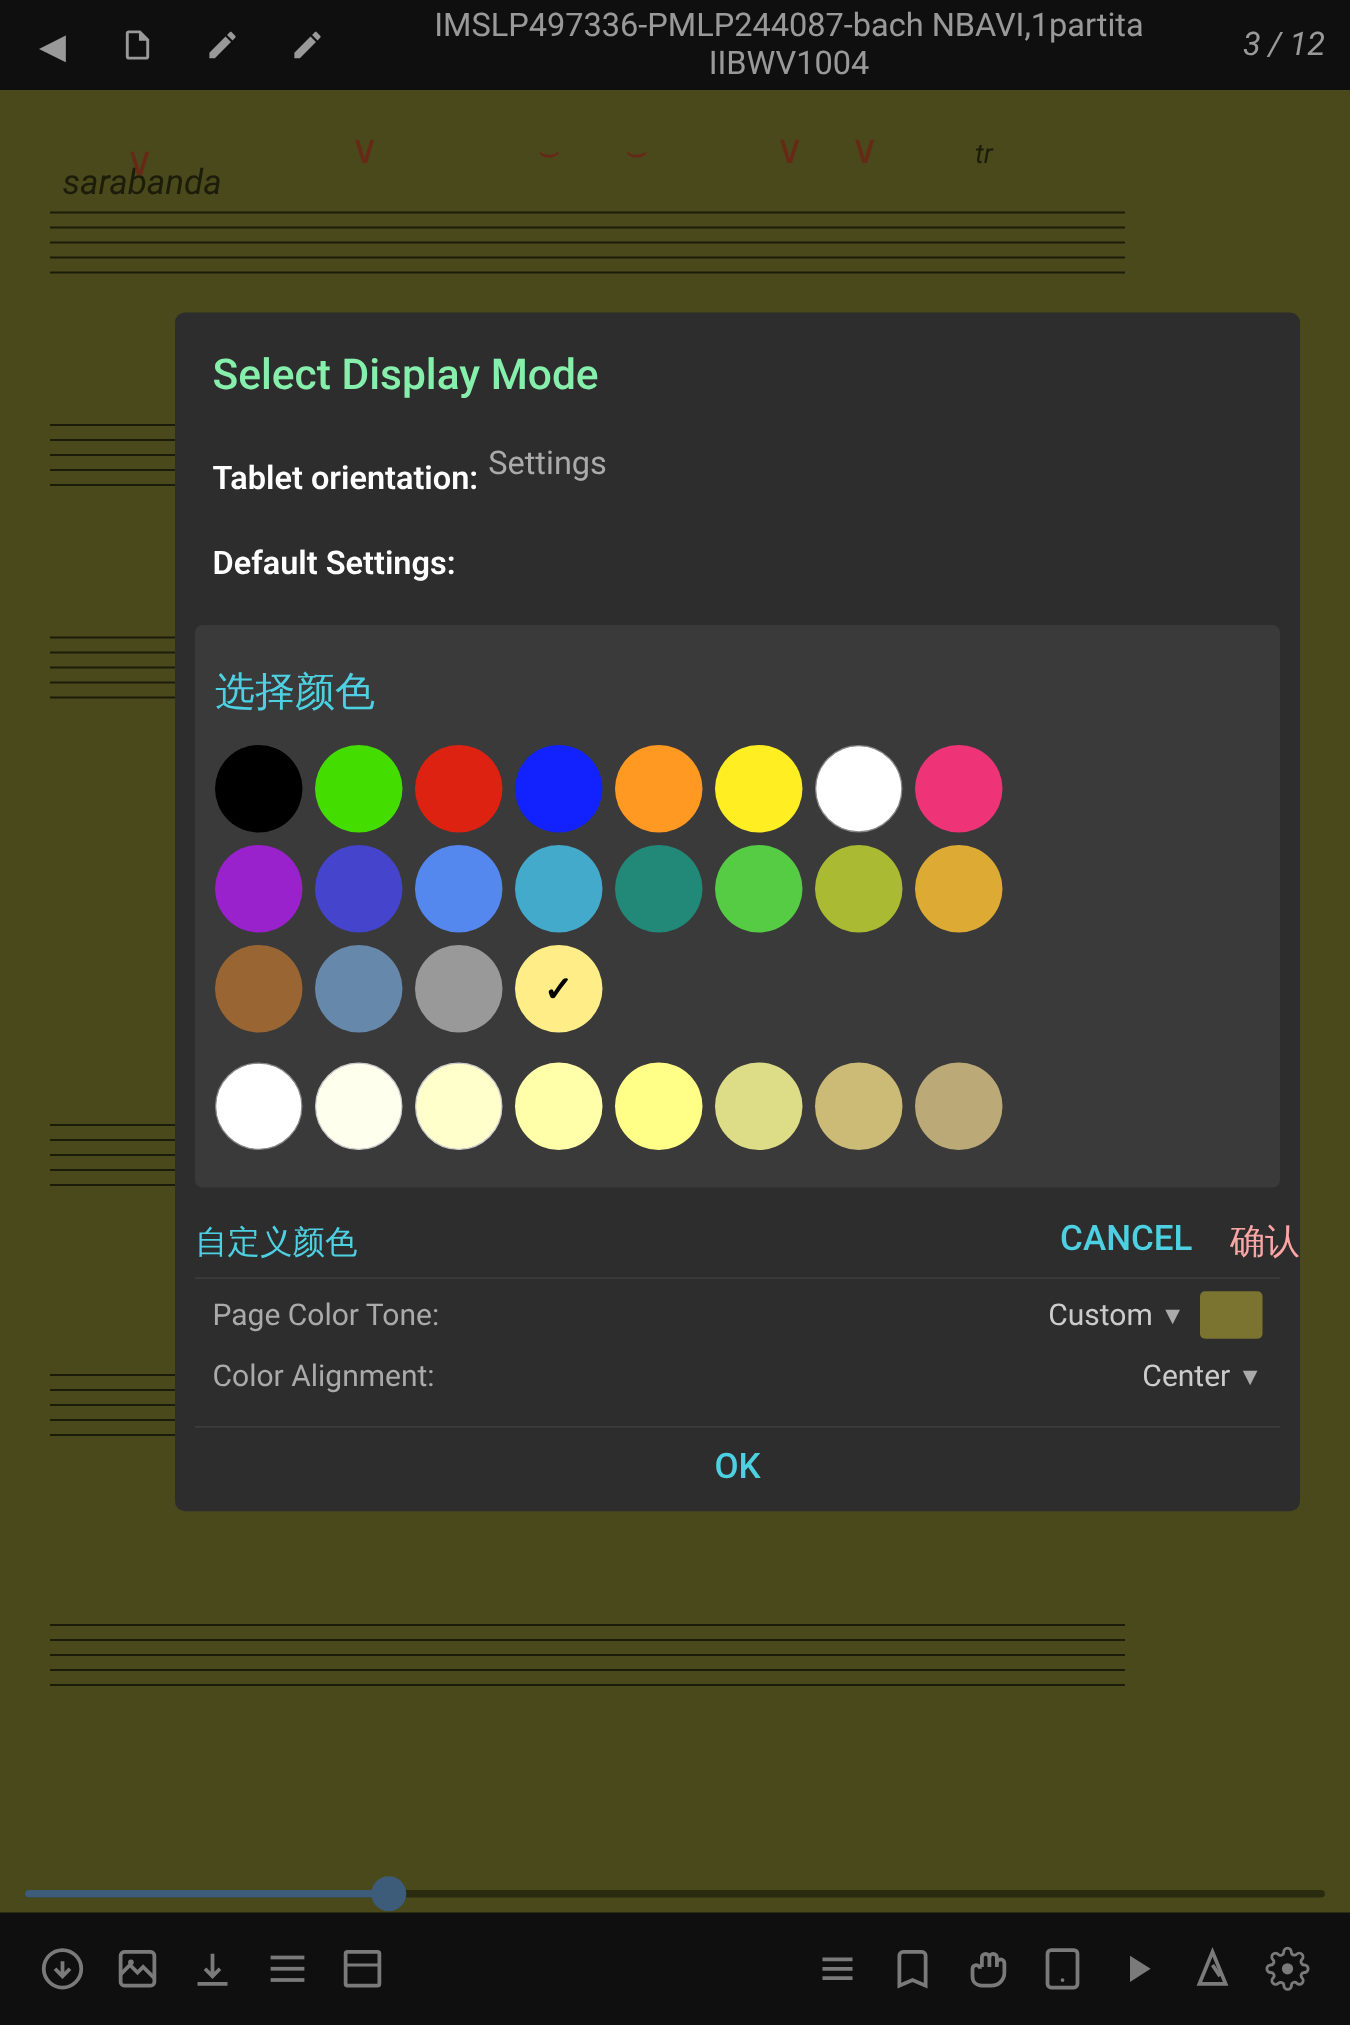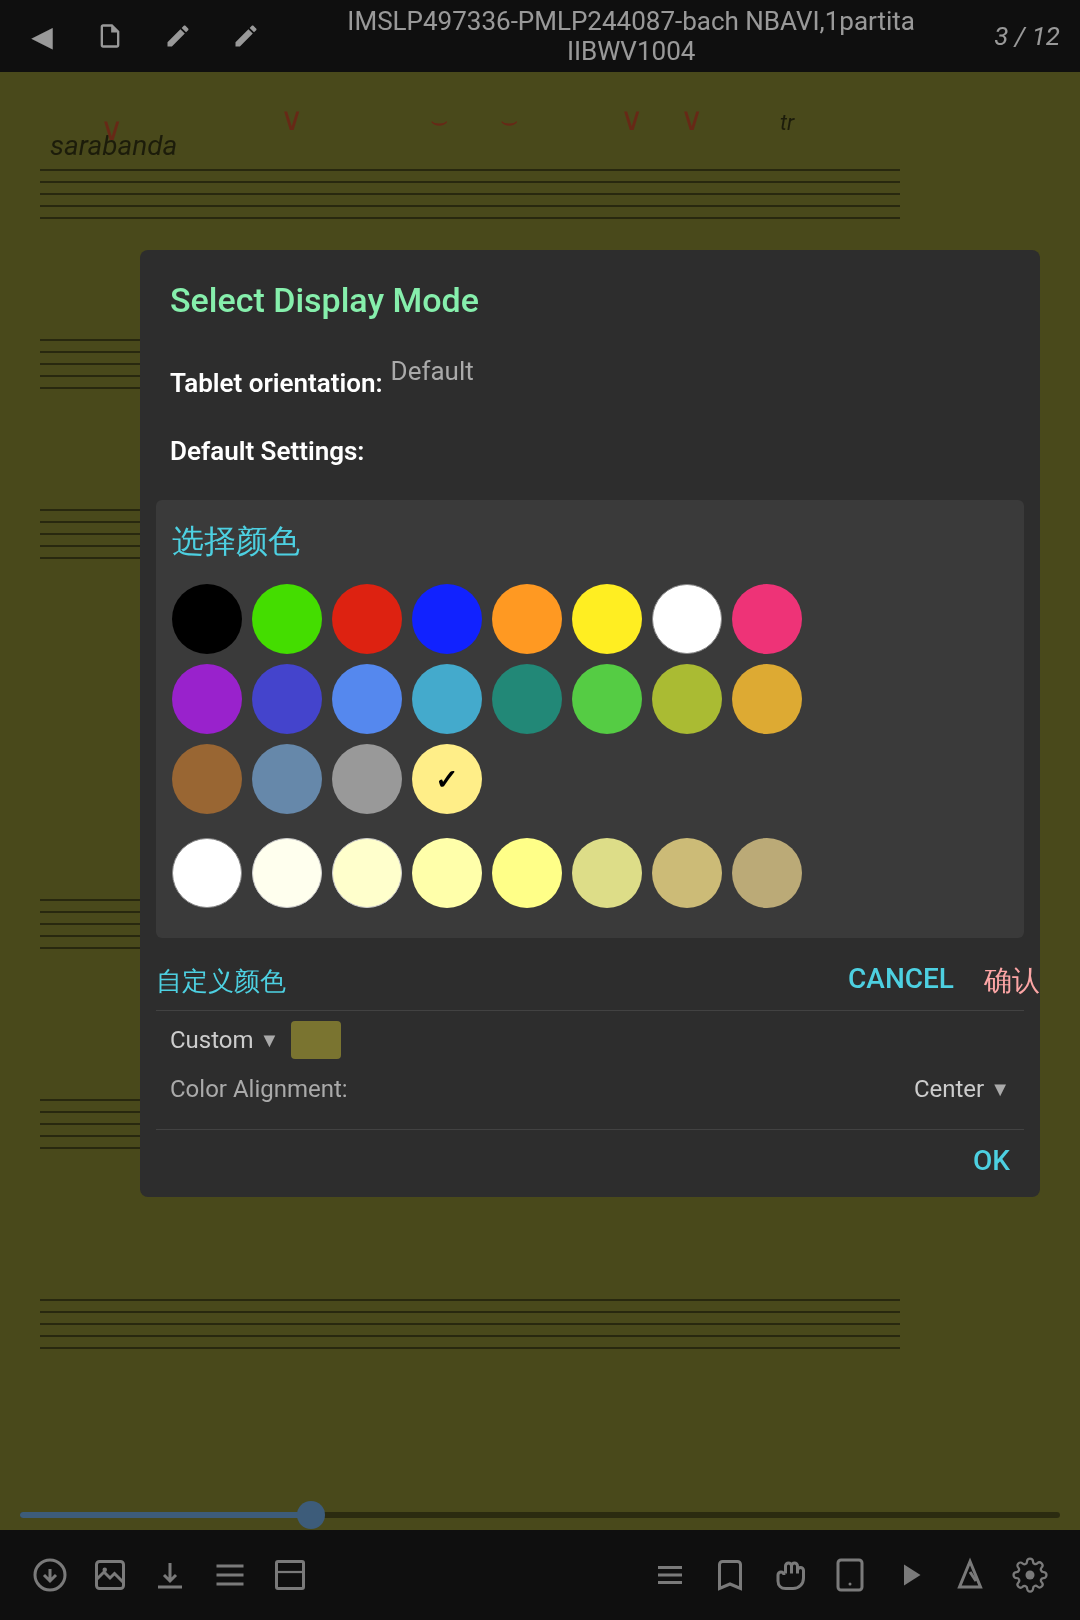--- a/index.html
+++ b/index.html
@@ -177,20 +177,21 @@
       border-radius: 6px;
       margin: 0 16px 10px 16px;
       padding: 20px 16px;
     }
 
     .color-picker-title {
       color: #4dd0e1;
       font-size: 32px;
       font-weight: 500;
       margin-bottom: 20px;
+      margin-top: 12px;
     }
 
     .color-swatch {
       width: 70px;
       height: 70px;
       border-radius: 50%;
       cursor: pointer;
       display: flex;
       align-items: center;
       justify-content: center;
@@ -267,21 +268,21 @@
 
     .dropdown-arrow {
       margin-left: 6px;
       font-size: 20px;
       color: #aaaaaa;
     }
 
     
     .dialog-footer {
       display: flex;
-      justify-content: flex-end;
+      justify-content: center;
       padding: 14px 30px 20px 30px;
     }
 
     .ok-btn {
       color: #4dd0e1;
       font-size: 28px;
       font-weight: 500;
       cursor: pointer;
     }
 
@@ -459,21 +460,21 @@
 </div>
 
 <div class="overlay"></div>
 
 <div class="dialog-container">
 
   <div class="dialog-header">
     <div class="dialog-title">Select Display Mode</div>
     <div class="dialog-field">
       <span class="dialog-field-label">Tablet orientation:</span>
-      <span class="dialog-field-value">Default</span>
+      <span class="dialog-field-value">Settings</span>
     </div>
     <div class="dialog-field">
       <span class="dialog-field-label">Default Settings:</span>
     </div>
   </div>
 
   <div class="color-picker-panel">
     <div class="color-picker-title">选择颜色</div>
 
     <div class="color-row">
@@ -524,20 +525,21 @@
     <div class="footer-buttons">
       <div class="cancel-btn">CANCEL</div>
       <div class="confirm-btn">确认</div>
     </div>
   </div>
 
   <div class="divider"></div>
 
   <div class="settings-section">
     <div class="settings-row">
+      <span class="settings-label">Page Color Tone:</span>
       <span class="settings-value">Custom</span>
       <span class="dropdown-arrow">▼</span>
       <div style="width:50px; height:38px; background:#7a7430; border-radius:4px; margin-left:12px;"></div>
     </div>
     <div class="settings-row">
       <span class="settings-label">Color Alignment:</span>
       <span class="settings-value">Center</span>
       <span class="dropdown-arrow">▼</span>
     </div>
   </div>

